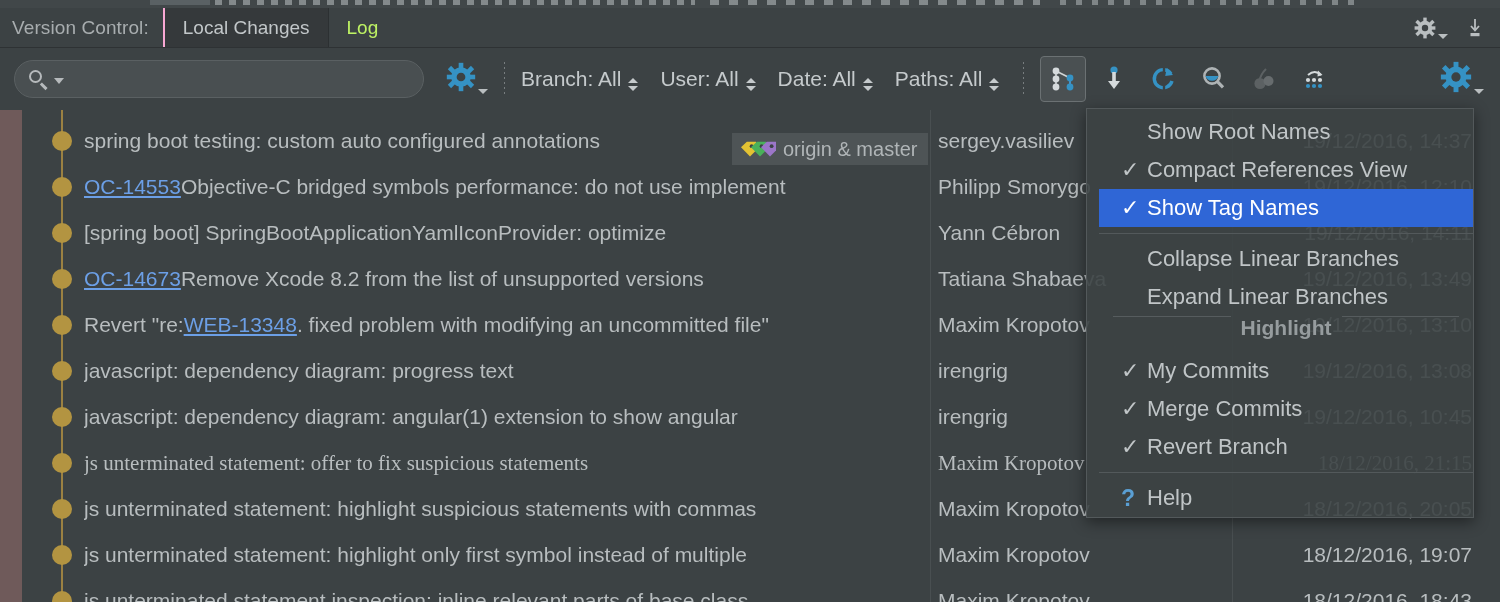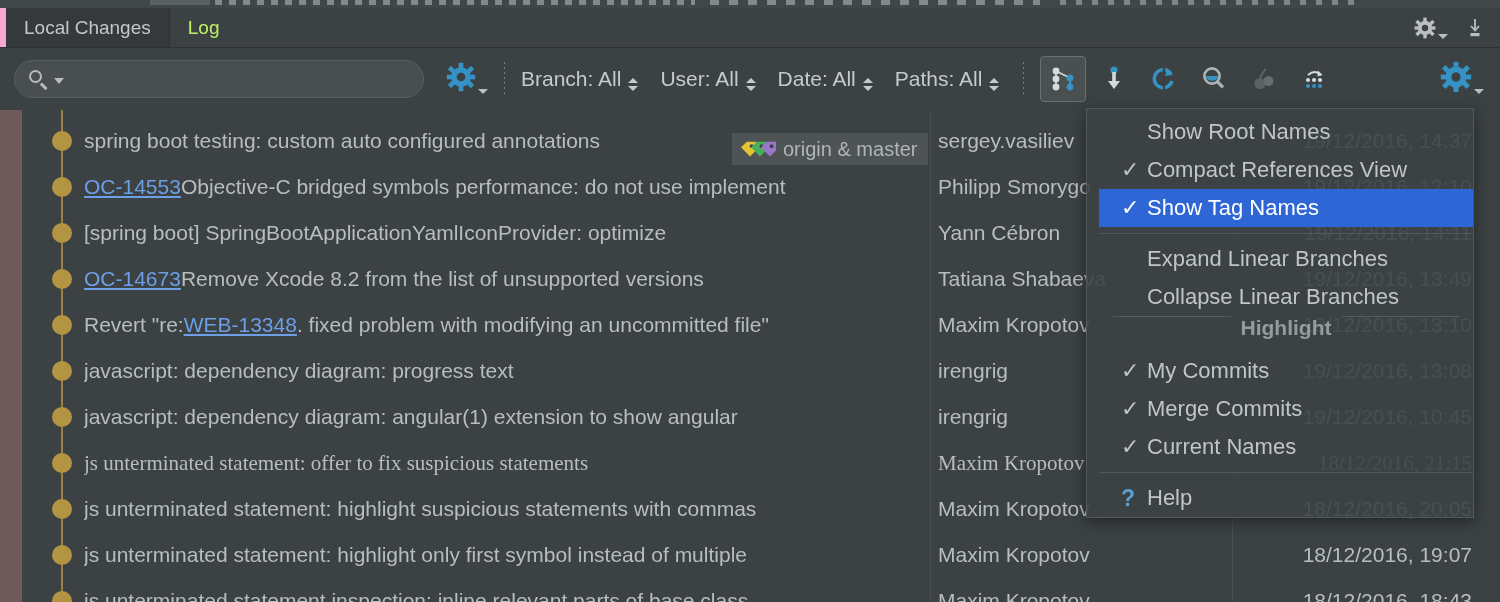--- a/index.html
+++ b/index.html
@@ -19,21 +19,21 @@
     background:repeating-linear-gradient(90deg,#9aa0a2 0 9px,transparent 9px 19px);opacity:.75;}
   .sliver-text3{position:absolute;left:1060px;top:0;height:5px;width:300px;
     background:repeating-linear-gradient(90deg,#9aa0a2 0 6px,transparent 6px 16px);opacity:.7;}
 
   
   .tabbar{position:absolute;left:0;top:8px;width:1500px;height:39px;background:#3c4244;
           border-bottom:1px solid #2e3234;display:flex;align-items:stretch;}
   .vc-label{display:flex;align-items:center;padding:0 14px 0 12px;color:#a8adaf;font-size:19px;
             letter-spacing:.1px;white-space:nowrap;}
   .tab{display:flex;align-items:center;padding:0 18px;color:#bef264;font-size:19px;white-space:nowrap;}
-  .tab.sel{background:#35393b;border-left:6px solid #f9a8d4;border-right:1px solid #2c3032;color:#c2c7c9;}
+  .tab.sel{background:#35393b;border-left:2px solid #f9a8d4;border-right:1px solid #2c3032;color:#c2c7c9;}
   .tabbar-right{margin-left:auto;display:flex;align-items:center;gap:16px;padding-right:14px;}
   .gear-sm{position:relative;width:22px;height:22px;display:inline-block;}
   .caret-sm{width:0;height:0;border-left:5px solid transparent;border-right:5px solid transparent;
             border-top:5px solid #b9bec0;margin-left:2px;}
   .hide-icon{width:22px;height:22px;position:relative;}
 
   
   .toolbar{position:absolute;left:0;top:48px;width:1500px;height:62px;background:#3c4244;
            display:flex;align-items:center;border-bottom:1px solid #323739;}
   .search{margin-left:14px;width:410px;height:38px;border-radius:19px;background:#494f51;
@@ -101,20 +101,21 @@
 <div class="app">
 
   <div class="top-sliver">
     <div class="sliver-tab"></div>
     <div class="sliver-text"></div>
     <div class="sliver-text2"></div>
     <div class="sliver-text3"></div>
   </div>
 
   <div class="tabbar">
+    <div class="vc-label">Version Control:</div>
     <div class="tab sel">
       <span>Local Changes</span>
     </div>
     <div class="tab">
       <span>Log</span>
     </div>
     <div class="tabbar-right">
       <div style="display:flex;align-items:flex-end;">
         <span class="gear-sm">
           <svg width="22" height="22" viewBox="0 0 22 22">
@@ -428,42 +429,42 @@
           <span class="chk">✓</span>
           <span>Compact References View</span>
         </div>
         <div class="mi sel">
           <span class="chk">✓</span>
           <span>Show Tag Names</span>
         </div>
         <div class="msep"></div>
         <div class="mi">
           <span class="chk"></span>
+          <span>Collapse Linear Branches</span>
+        </div>
+        <div class="mi">
+          <span class="chk"></span>
           <span>Expand Linear Branches</span>
-        </div>
-        <div class="mi">
-          <span class="chk"></span>
-          <span>Collapse Linear Branches</span>
         </div>
         <div class="mgroup">
           <span class="ln"></span>
           <span class="tt">Highlight</span>
           <span class="ln"></span>
         </div>
         <div class="mi">
           <span class="chk">✓</span>
           <span>My Commits</span>
         </div>
         <div class="mi">
           <span class="chk">✓</span>
           <span>Merge Commits</span>
         </div>
         <div class="mi">
           <span class="chk">✓</span>
-          <span>Current Names</span>
+          <span>Revert Branch</span>
         </div>
         <div class="msep"></div>
         <div class="mi">
           <span class="qm">?</span>
           <span>Help</span>
         </div>
       </div>
   </div>
 
 </div>

